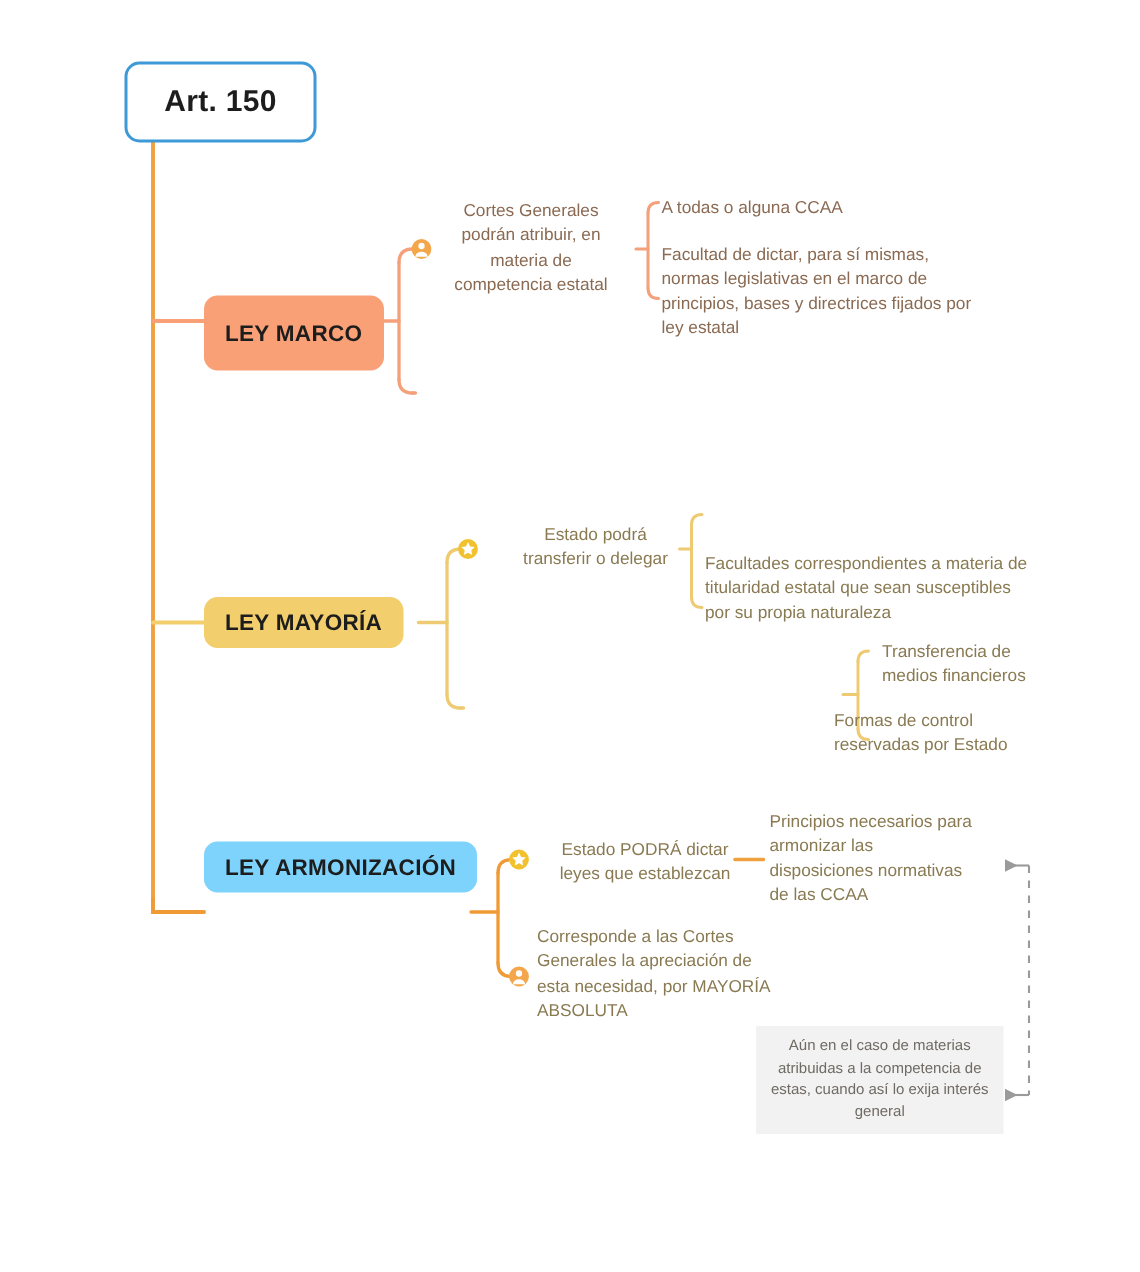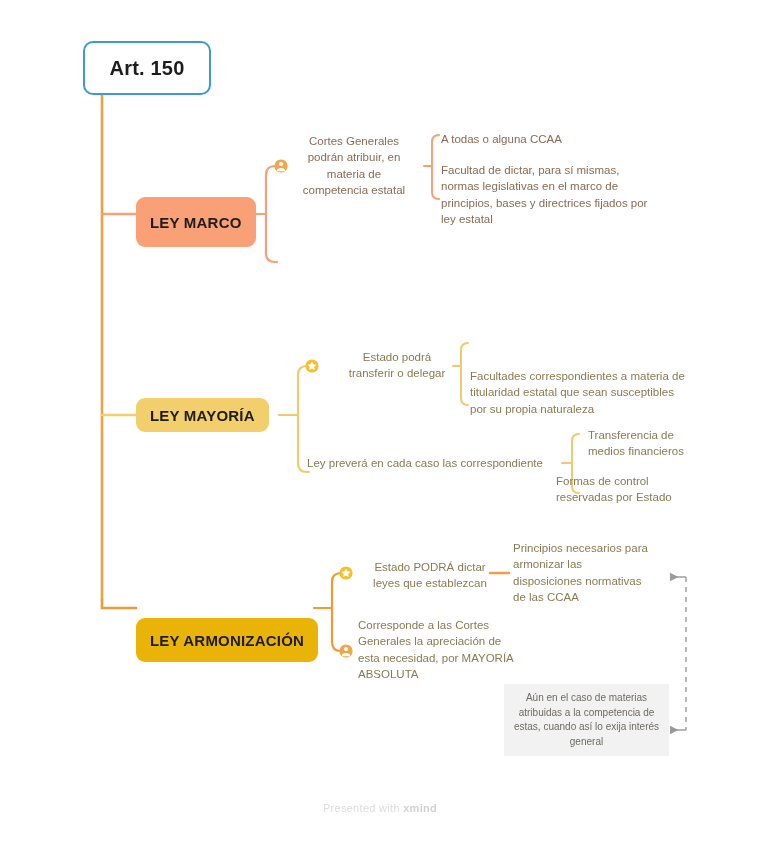--- a/index.html
+++ b/index.html
@@ -29,21 +29,21 @@
 
   .branch-node{
     border-radius:9px;
     display:flex;align-items:center;justify-content:center;
     font-size:15px;font-weight:bold;color:#1d1d1d;
     letter-spacing:.2px;
     padding:0 14px;
   }
   .branch-marco{left:136px;top:197px;height:50px;background:#f9a077;}
   .branch-organica{left:136px;top:398px;height:34px;background:#f3ce6c;}
-  .branch-armonizacion{left:136px;top:618px;height:44px;background:#eab308;}
+  .branch-armonizacion{left:136px;top:561px;height:34px;background:#7dd3fc;}
 
   
   .leaf{
     position:absolute;
     font-size:11.5px;
     line-height:1.42;
     color:#8a6a52;
     white-space:pre-line;
   }
   .leaf.c-center{text-align:center;}
@@ -225,21 +225,20 @@
 
 
   <div class="leaf olive c-center l-org-a">Estado podrá
 transferir o delegar</div>
 
 
   <div class="leaf olive c-left l-org-a2">Facultades correspondientes a materia de
 titularidad estatal que sean susceptibles
 por su propia naturaleza</div>
 
-  <div class="leaf olive c-left l-org-b">Ley preverá en cada caso las correspondiente</div>
 
   <div class="leaf olive c-left l-org-b1">Transferencia de
 medios financieros</div>
 
   <div class="leaf olive c-left l-org-b2">Formas de control
 reservadas por Estado</div>
 
   <div class="leaf olive c-center l-arm-a">Estado PODRÁ dictar
 leyes que establezcan</div>
 
@@ -251,17 +250,14 @@
   <div class="leaf olive c-left l-arm-b">Corresponde a las Cortes
 Generales la apreciación de
 esta necesidad, por MAYORÍA
 ABSOLUTA</div>
 
   <div class="callout">Aún en el caso de materias
 atribuidas a la competencia
 de estas, cuando así lo
 exija interés general</div>
 
-  <div class="footer">
-    <span>Presented with </span><b>xmind</b>
-  </div>
 
 </div>
 
 </body></html>

